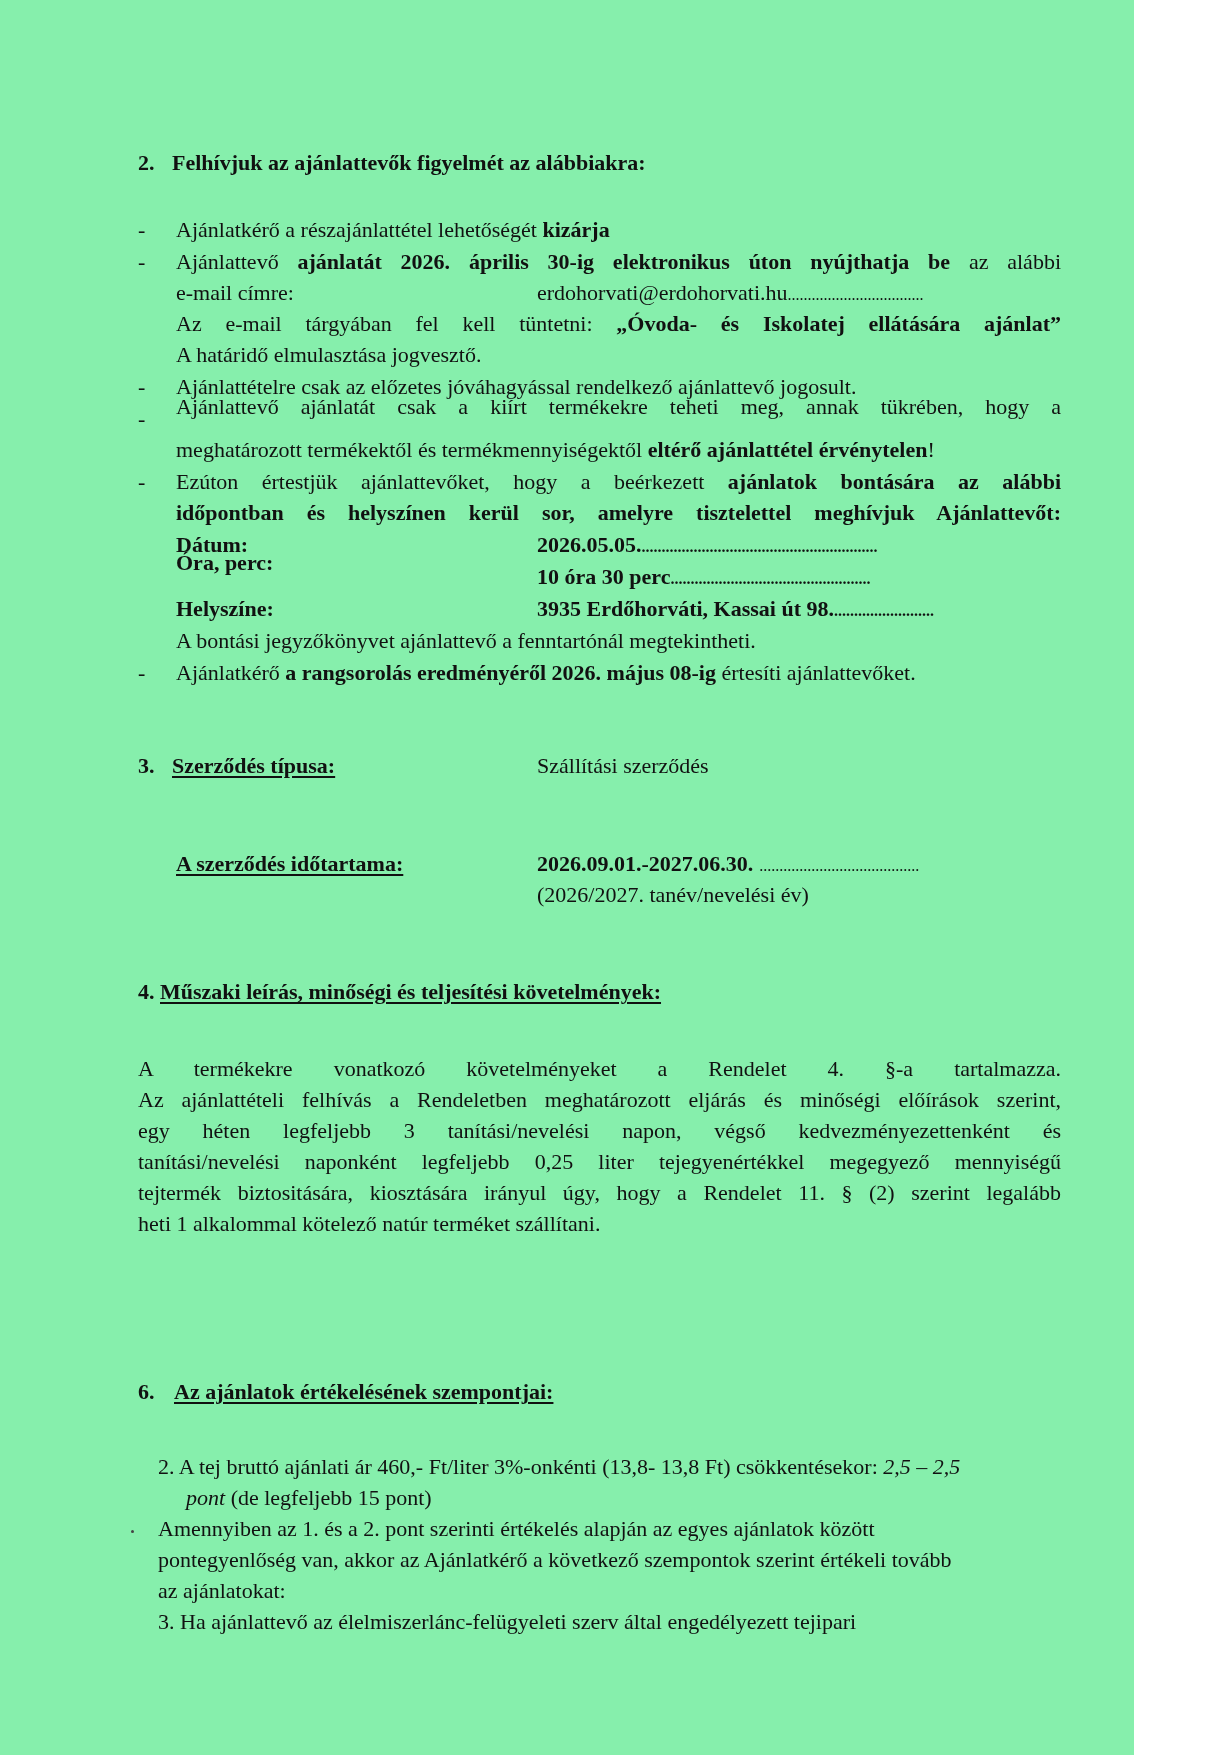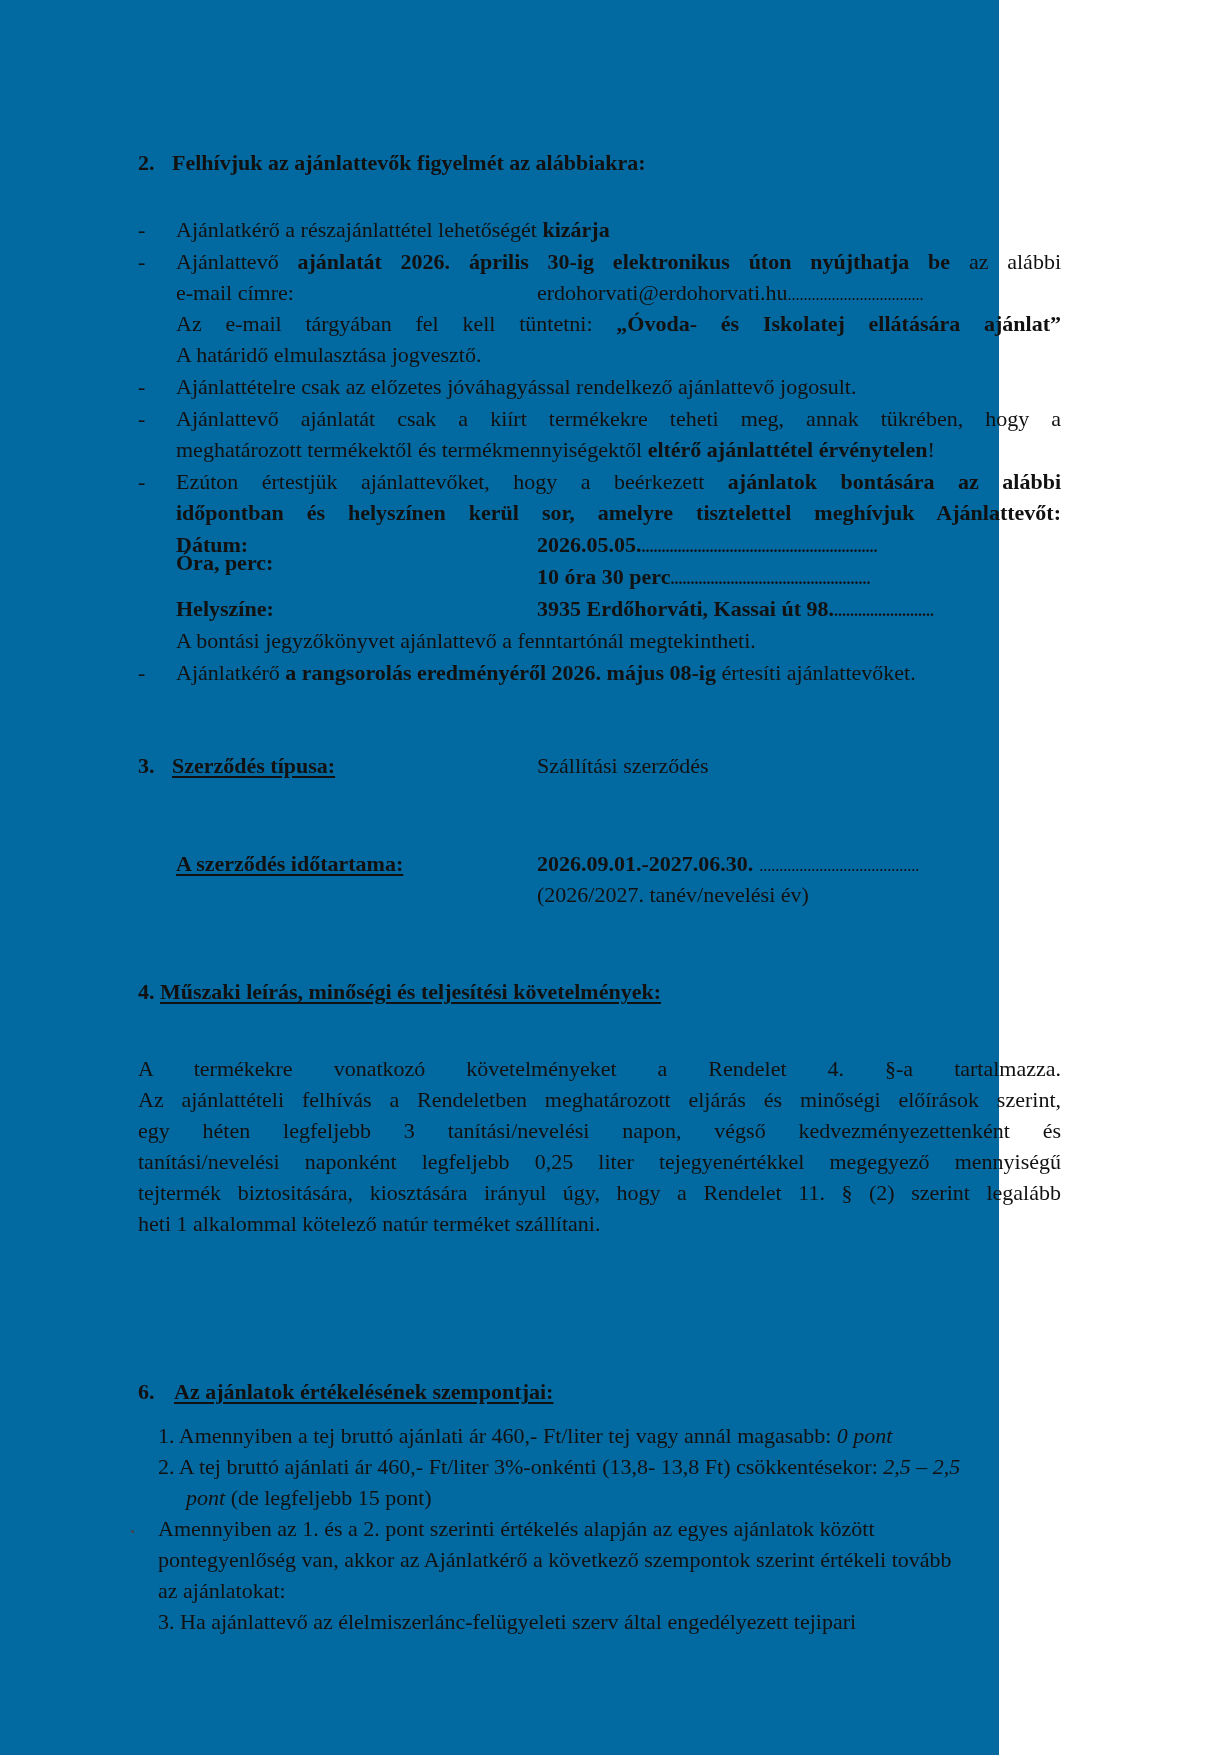--- a/index.html
+++ b/index.html
@@ -1,18 +1,18 @@
 <!DOCTYPE html>
 <html><head>
 <meta charset="utf-8">
 <style>
   html, body { margin: 0; padding: 0; background: #ffffff; }
   body { width: 1215px; height: 1755px; position: relative; overflow: hidden;
          font-family: "Liberation Serif", "DejaVu Serif", serif; color: #111; }
-  .page { position: absolute; left: 0; top: 0; width: 999px; height: 1755px; background: #0369a1; }
+  .page { position: absolute; left: 0; top: 0; width: 1134px; height: 1755px; background: #86efac; }
   .abs { position: absolute; white-space: nowrap; }
   .t { font-size: 22px; line-height: 30px; }
   .b { font-weight: bold; }
   .u { text-decoration: underline; text-decoration-thickness: 2px; text-underline-offset: 3px; }
   .i { font-style: italic; }
   .dash { position: absolute; left: 138px; font-size: 22px; line-height: 30px; }
   .just { text-align: justify; text-align-last: justify; white-space: normal; }
   .dots { letter-spacing: 0px; }
   .stray-dot { position: absolute; left: 131px; top: 1530px; width: 3px; height: 3px; background: #444; border-radius: 50%; }
 </style>
@@ -41,21 +41,21 @@
   </div>
   <div class="abs t just" style="left:176px; top:309px; width:885px;">
     <span>Az e-mail tárgyában fel kell tüntetni: </span><span class="b">„Óvoda- és Iskolatej ellátására ajánlat”</span>
   </div>
   <div class="abs t" style="left:176px; top:340px;">A határidő elmulasztása jogvesztő.</div>
 
   <span class="dash" style="top:372px;">-</span>
   <div class="abs t" style="left:176px; top:372px;">Ajánlattételre csak az előzetes jóváhagyással rendelkező ajánlattevő jogosult.</div>
 
   <span class="dash" style="top:404px;">-</span>
-  <div class="abs t just" style="left:176px; top:404px; width:885px;">Ajánlattevő ajánlatát csak a kiírt termékekre teheti meg, annak tükrében, hogy a</div>
+  <div class="abs t just" style="left:176px; top:392px; width:885px;">Ajánlattevő ajánlatát csak a kiírt termékekre teheti meg, annak tükrében, hogy a</div>
   <div class="abs t" style="left:176px; top:435px;">
     <span>meghatározott termékektől és termékmennyiségektől </span><span class="b">eltérő ajánlattétel érvénytelen</span><span>!</span>
   </div>
 
   <span class="dash" style="top:467px;">-</span>
   <div class="abs t just" style="left:176px; top:467px; width:885px;">
     <span>Ezúton értestjük ajánlattevőket, hogy a beérkezett </span><span class="b">ajánlatok bontására az alábbi</span>
   </div>
   <div class="abs t b just" style="left:176px; top:498px; width:885px;">időpontban és helyszínen kerül sor, amelyre tisztelettel meghívjuk Ajánlattevőt:</div>
 
@@ -100,23 +100,20 @@
   <div class="abs t just" style="left:138px; top:1116px; width:923px;">egy héten legfeljebb 3 tanítási/nevelési napon, végső kedvezményezettenként és</div>
   <div class="abs t just" style="left:138px; top:1147px; width:923px;">tanítási/nevelési naponként legfeljebb 0,25 liter tejegyenértékkel megegyező mennyiségű</div>
   <div class="abs t just" style="left:138px; top:1178px; width:923px;">tejtermék biztositására, kiosztására irányul úgy, hogy a Rendelet 11. § (2) szerint legalább</div>
   <div class="abs t" style="left:138px; top:1209px;">heti 1 alkalommal kötelező natúr terméket szállítani.</div>
 
   <div class="abs t b" style="left:138px; top:1357px;margin-top:20px;">
     <span>6.</span>
     <span class="u" style="margin-left:14px;">Az ajánlatok értékelésének szempontjai:</span>
   </div>
 
-  <div class="abs t" style="left:158px; top:1421px;">
-    <span>1. Amennyiben a tej bruttó ajánlati ár 460,- Ft/liter tej vagy annál magasabb: </span><span class="i">0 pont</span>
-  </div>
   <div class="abs t" style="left:158px; top:1452px;">
     <span>2. A tej bruttó ajánlati ár 460,- Ft/liter 3%-onkénti (13,8- 13,8 Ft) csökkentésekor: </span><span class="i">2,5 – 2,5</span>
   </div>
   <div class="abs t" style="left:186px; top:1483px;">
     <span class="i">pont</span><span>  (de legfeljebb 15 pont)</span>
   </div>
 
   <div class="abs t" style="left:158px; top:1514px;">Amennyiben az 1. és a 2. pont szerinti értékelés alapján az egyes ajánlatok között</div>
   <div class="stray-dot"></div>
   <div class="abs t" style="left:158px; top:1545px;">pontegyenlőség van, akkor az Ajánlatkérő a következő szempontok szerint értékeli tovább</div>

